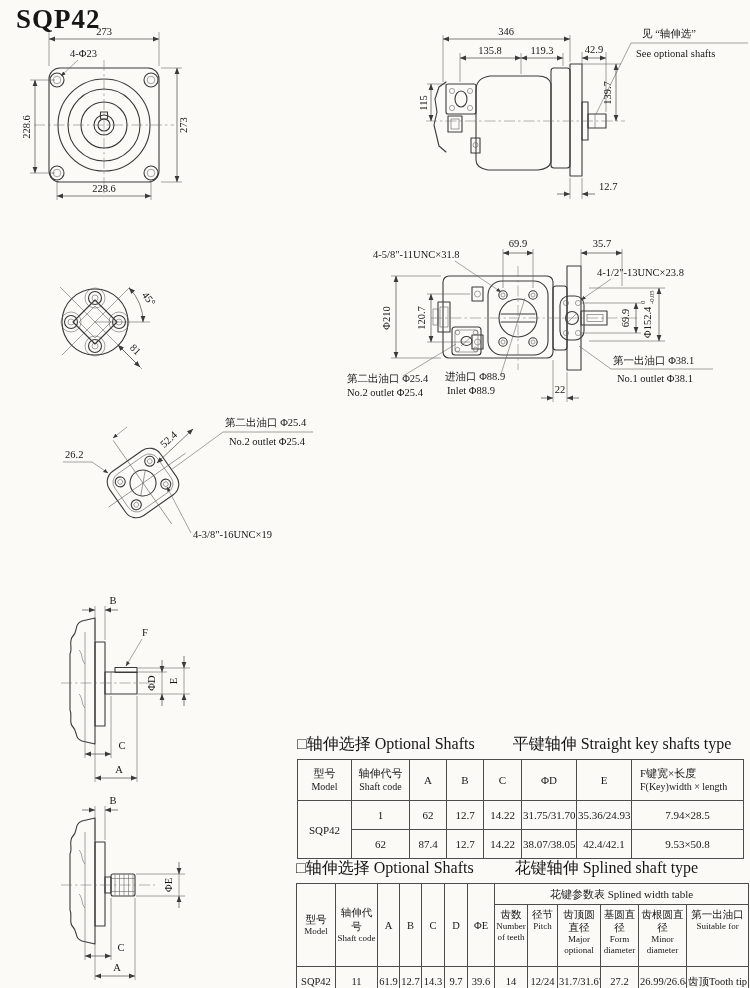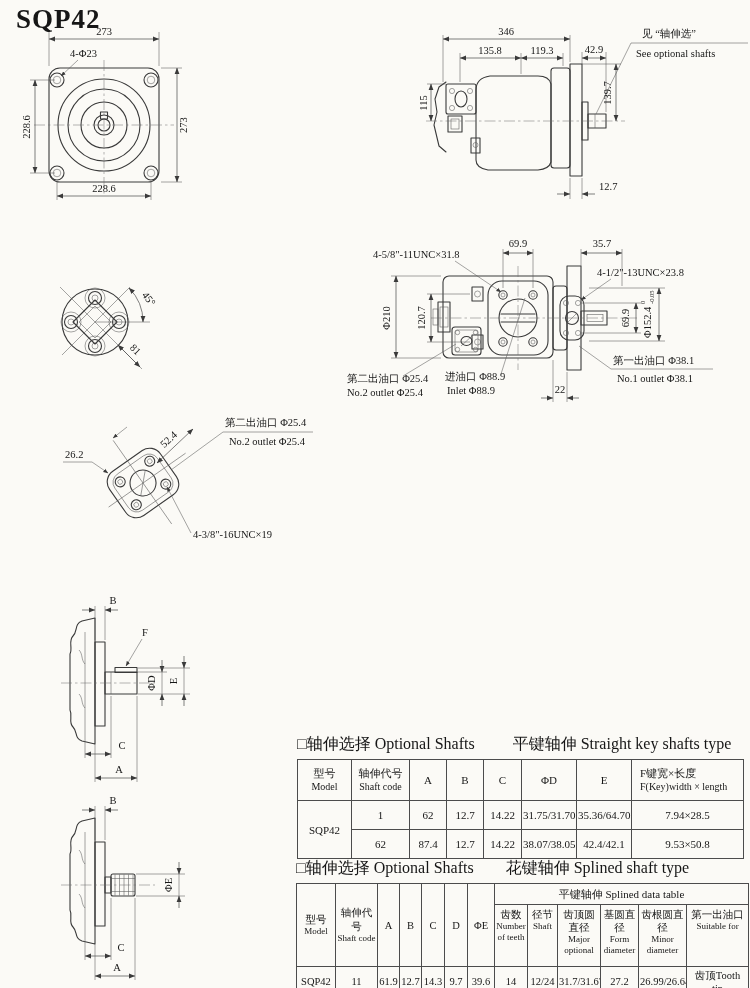--- a/index.html
+++ b/index.html
@@ -10,21 +10,21 @@
   .drw{position:absolute;}
   svg text{font-family:"Liberation Serif","DejaVu Serif",serif;font-size:10.5px;fill:#161616;}
   svg text.sm{font-size:6.5px;}
   .ln{fill:none;stroke:#3a3a3a;stroke-width:1.1;stroke-linejoin:round;stroke-linecap:round;}
   .tn{fill:none;stroke:#5a5a5a;stroke-width:0.55;}
   .dm{fill:none;stroke:#474747;stroke-width:0.7;}
   .cl{fill:none;stroke:#6a6a6a;stroke-width:0.5;stroke-dasharray:11 3 2.5 3;}
   .tbl-block{position:absolute;}
   .tbl-title{font-size:16px;font-weight:normal;white-space:nowrap;margin-bottom:4px;}
   .tbl-title .sub1{margin-left:38px;}
-  .tbl-title .sub2{margin-left:32px;}
+  .tbl-title .sub2{margin-left:41px;}
   table{border-collapse:collapse;table-layout:fixed;background:transparent;}
   th,td{border:1px solid #4c4c4c;text-align:center;vertical-align:middle;padding:0 1px;
         font-weight:normal;overflow:hidden;}
   #t1{width:446px;}
   #t1 th{height:40px;font-size:11px;}
   #t1 td{height:28px;font-size:11px;}
   #t1 .fcol{text-align:left;padding-left:8px;}
   #t2{width:452px;}
   #t2 .grp{height:20px;font-size:11px;}
   #t2 th{font-size:10.5px;}
@@ -447,21 +447,21 @@
               <span class="en">F(Key)width × length</span>
             </th>
       </tr>
       <tr>
         <td rowspan="2">SQP42</td>
         <td>1</td>
         <td>62</td>
         <td>12.7</td>
         <td>14.22</td>
         <td>31.75/31.70</td>
-        <td>35.36/64.70</td>
+        <td>35.36/24.93</td>
         <td>7.94×28.5</td>
       </tr>
       <tr>
         <td>62</td>
         <td>87.4</td>
         <td>12.7</td>
         <td>14.22</td>
         <td>38.07/38.05</td>
         <td>42.4/42.1</td>
         <td>9.53×50.8</td>
@@ -498,30 +498,30 @@
             </th>
         <th rowspan="2">
               <span class="cn">轴伸代号</span>
               <span class="en">Shaft code</span>
             </th>
         <th rowspan="2">A</th>
         <th rowspan="2">B</th>
         <th rowspan="2">C</th>
         <th rowspan="2">D</th>
         <th rowspan="2">ΦE</th>
-        <th colspan="6" class="grp">平键轴伸 Splined data table</th>
+        <th colspan="6" class="grp">花键参数表 Splined width table</th>
       </tr>
       <tr class="hdr2">
         <th>
               <span class="cn">齿数</span>
               <span class="en">Number of teeth</span>
             </th>
         <th>
               <span class="cn">径节</span>
-              <span class="en">Shaft</span>
+              <span class="en">Pitch</span>
             </th>
         <th>
               <span class="cn">齿顶圆直径</span>
               <span class="en">Major optional</span>
             </th>
         <th>
               <span class="cn">基圆直径</span>
               <span class="en">Form diameter</span>
             </th>
         <th>

